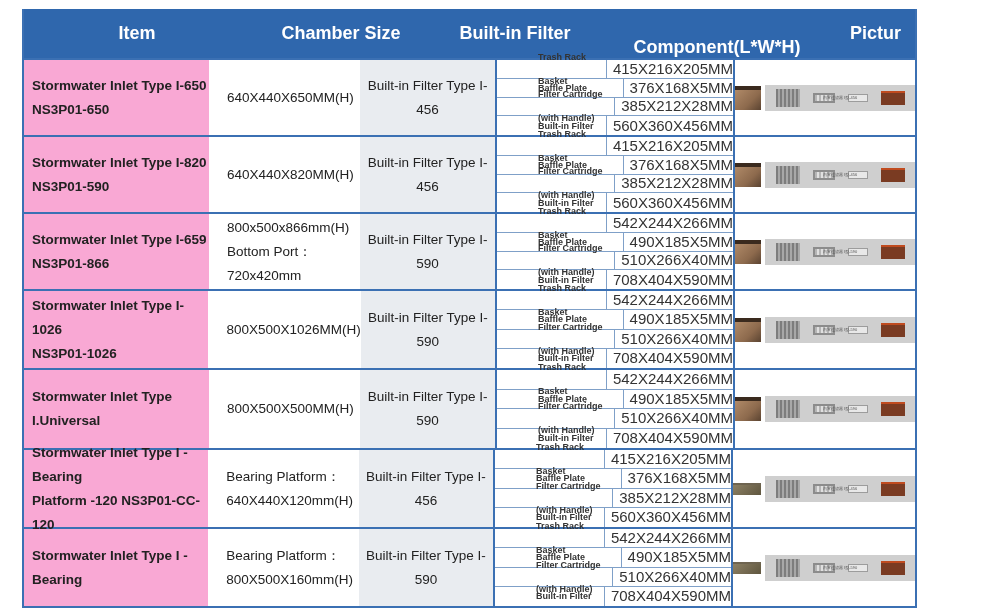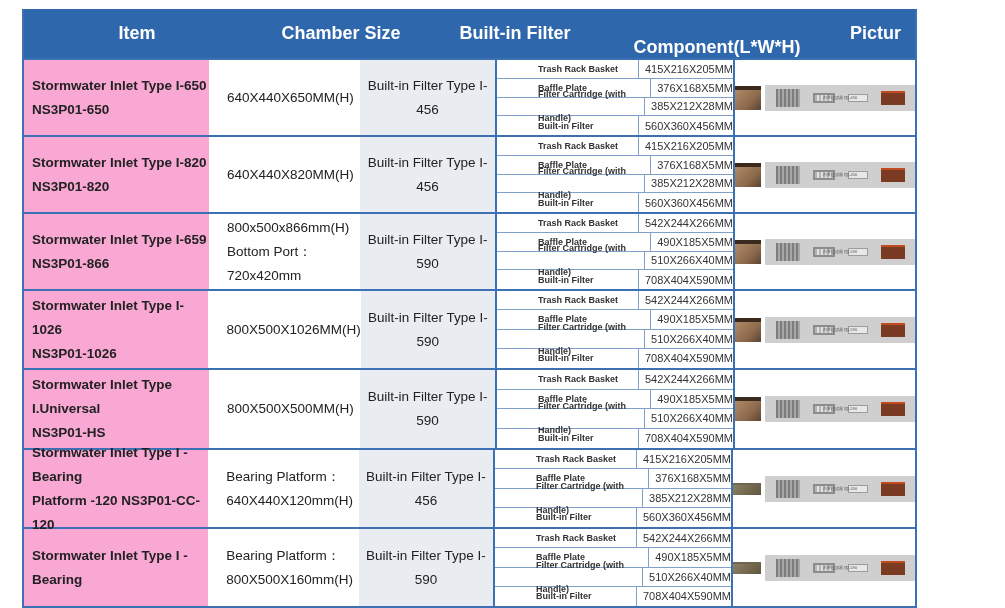--- a/index.html
+++ b/index.html
@@ -25,21 +25,21 @@
   .row > .cell { display: flex; align-items: center; font-size: 13.5px; line-height: 24px; }
   .cell.item { width: 226px; background: #f9a8d4; padding-left: 8px; font-weight: 600; }
   .cell.chamber { width: 182px; background: #ffffff; padding-left: 18px; }
   .cell.filter { width: 166px; background: #e9ecf0; justify-content: center; text-align: center; }
   .cell.comp { width: 238px; display: block; border-left: 2px solid #3b70b3; background: #fff; }
   .cell.pic { flex: 1; background: #fff; border-left: 2px solid #3b70b3; justify-content: center; }
 
   .comp-line { display: flex; border-bottom: 1px solid #7fa0c8; padding-left: 36px; }
   .comp-line:last-child { border-bottom: none; }
   .comp-name { width: 130px; font-size: 9px; font-weight: bold; padding-left: 5px; color: #333; border-right: 1px solid #7fa0c8; display: flex; align-items: center; }
-  .comp-dim { flex: 1; font-size: 11px; padding-left: 6px; color: #333; display: flex; align-items: center; }
+  .comp-dim { flex: 1; font-size: 15px; padding-left: 6px; color: #333; display: flex; align-items: center; }
 
   .pic-wrap { display: flex; align-items: center; gap: 4px; }
   .box3d { width: 26px; height: 24px; background: linear-gradient(135deg, #b08a68 0%, #8d6a4d 60%, #5a4331 100%); border-top: 4px solid #3a2a1e; }
   .box3d.flat { height: 12px; width: 28px; border-top: 2px solid #6e6450; background: linear-gradient(135deg, #8c8064, #5f563f); }
   .strip { width: 150px; height: 26px; background: #cfcfcf; display: flex; align-items: center; justify-content: space-around; padding: 0 4px; position: relative; }
   .strip .p1 { width: 24px; height: 18px; background: repeating-linear-gradient(90deg, #7d7d7d 0 2px, #a8a8a8 2px 4px); }
   .strip .p2 { width: 22px; height: 10px; border: 2px solid #8c8c8c; background: repeating-linear-gradient(90deg, #b5b5b5 0 2px, #e0e0e0 2px 4px); }
   .strip .p3 { width: 20px; height: 8px; border: 1px solid #9c9c9c; background: #e8e8e8; }
   .strip .p4 { width: 24px; height: 14px; background: #7a3b22; border-top: 2px solid #c04b1f; }
   .strip .cap { position: absolute; bottom: 1px; left: 58px; font-size: 4px; color: #555; }
@@ -98,21 +98,21 @@
           <div class="p4"></div>
           <span class="cap">内置过滤器 I型-456</span>
         </div>
       </div>
     </div>
   </div>
       <div class="row" style="height: 77px;">
     <div class="cell item">
       <div>
         <div>Stormwater Inlet Type I-820</div>
-        <div>NS3P01-820</div>
+        <div>NS3P01-590</div>
       </div>
     </div>
     <div class="cell chamber">
       <div>
         <div>640X440X820MM(H)</div>
 
       </div>
     </div>
     <div class="cell filter">Built-in Filter Type I-456</div>
     <div class="cell comp">
@@ -233,21 +233,20 @@
           <div class="p4"></div>
           <span class="cap">内置过滤器 I型-590</span>
         </div>
       </div>
     </div>
   </div>
       <div class="row" style="height: 80px;">
     <div class="cell item">
       <div>
         <div>Stormwater Inlet Type I.Universal</div>
-        <div>NS3P01-HS</div>
       </div>
     </div>
     <div class="cell chamber">
       <div>
         <div>800X500X500MM(H)</div>
 
       </div>
     </div>
     <div class="cell filter">Built-in Filter Type I-590</div>
     <div class="cell comp">

